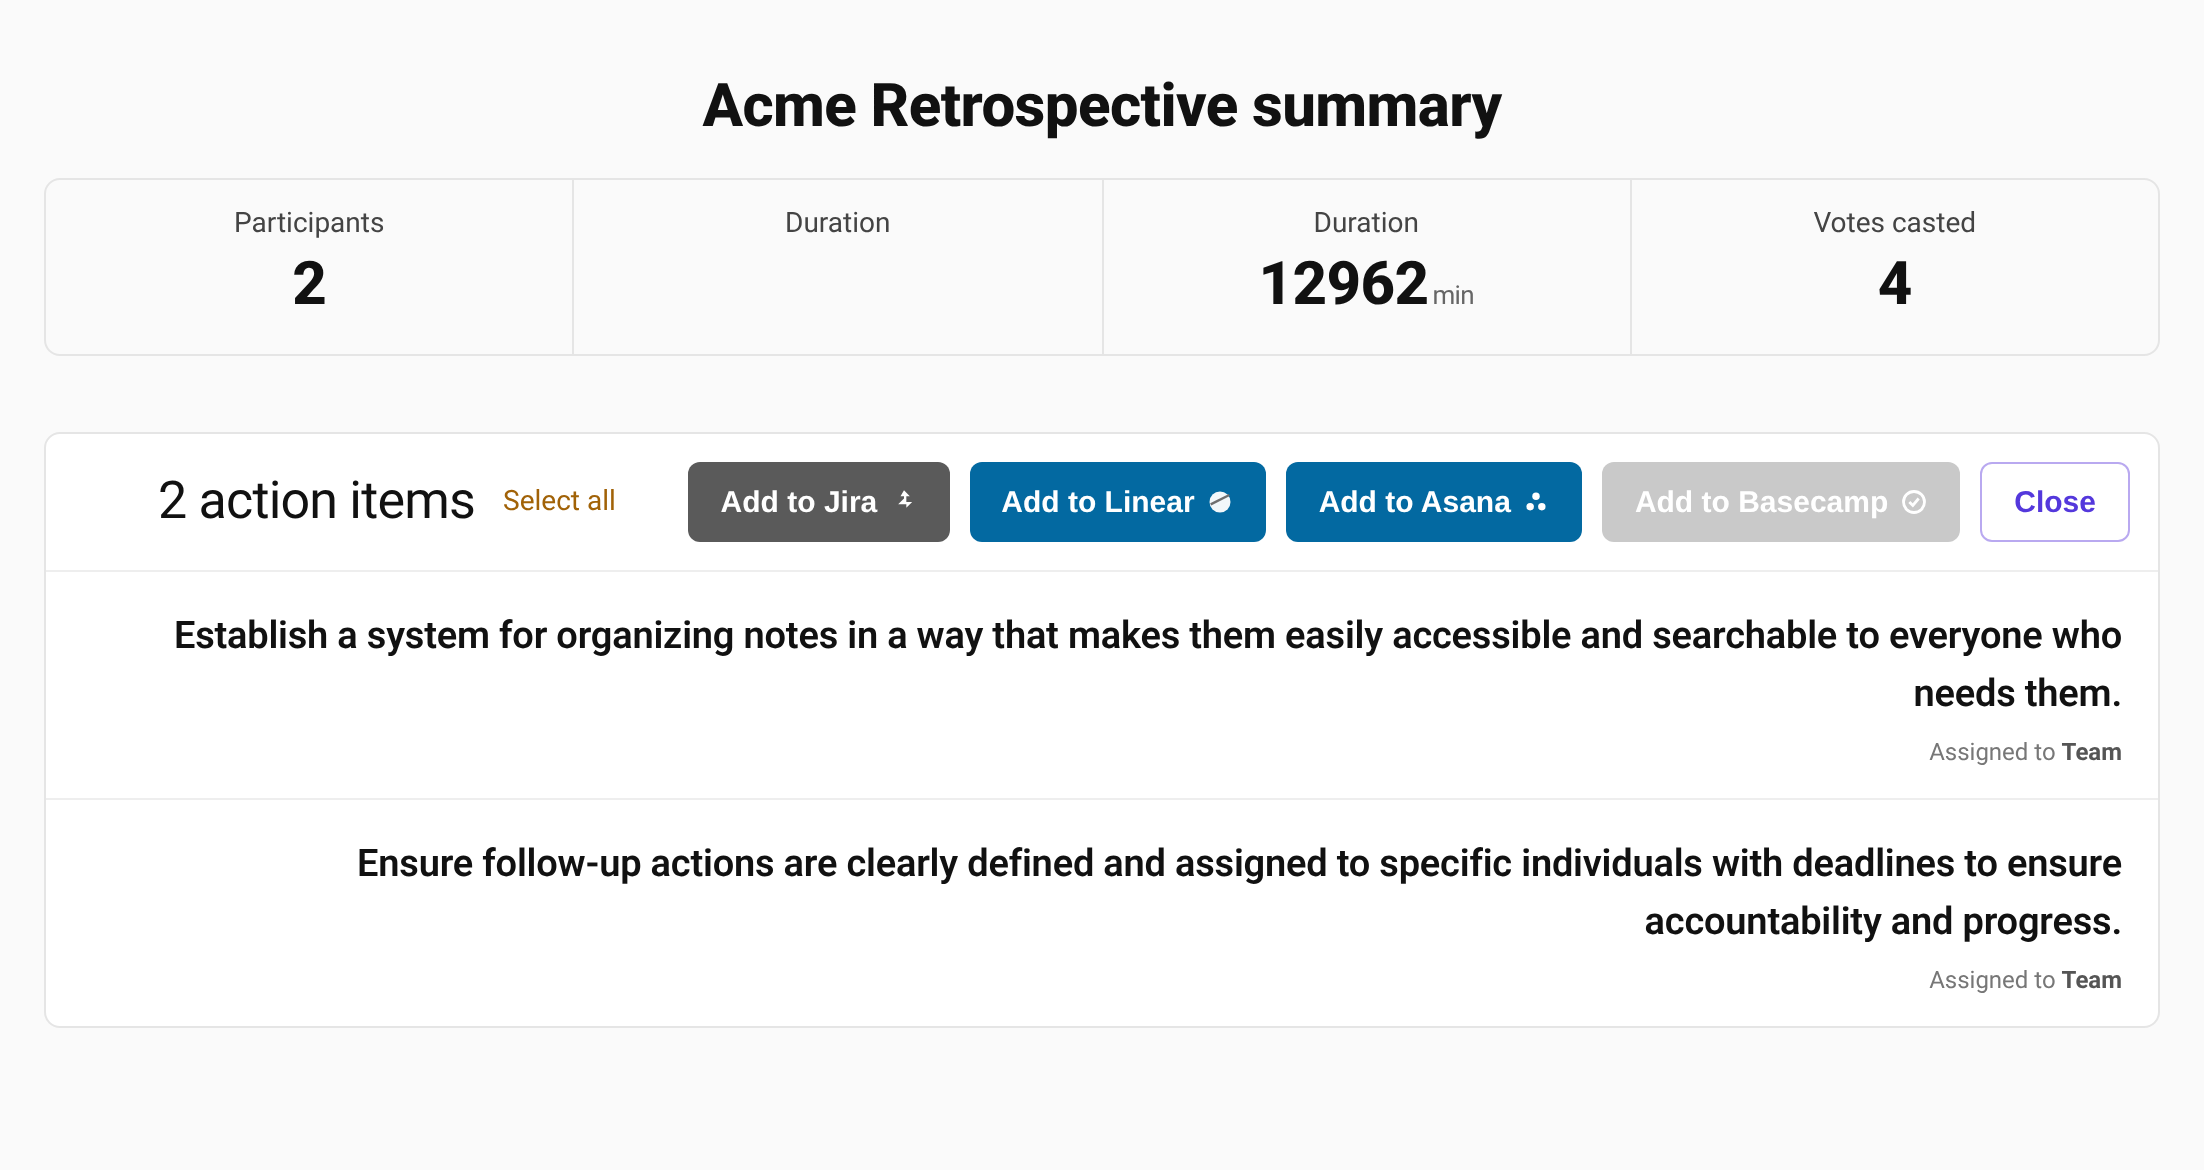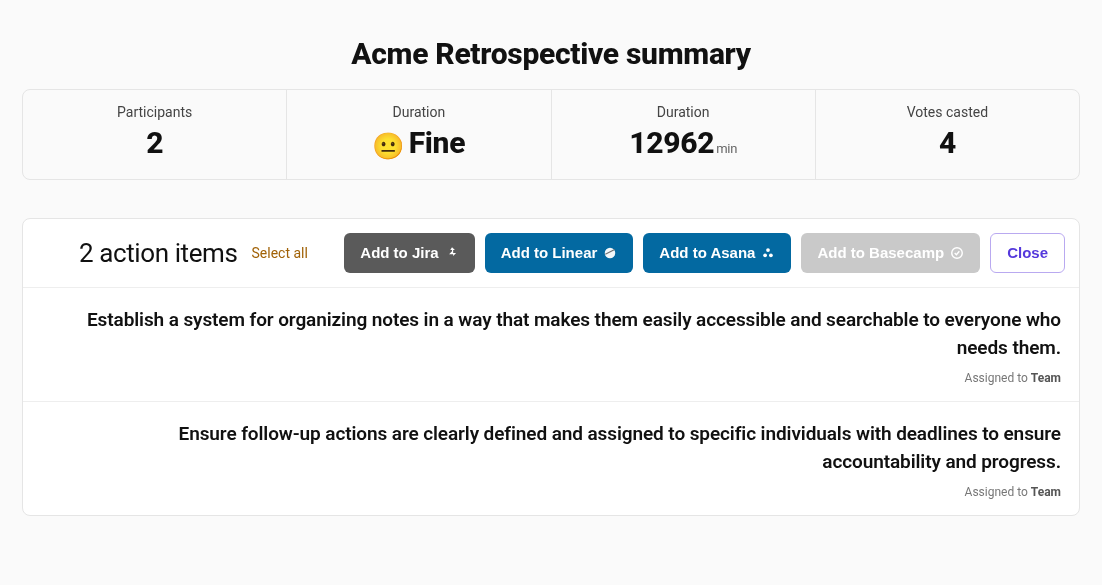--- a/index.html
+++ b/index.html
@@ -135,23 +135,20 @@
 
 <h1 class="page-title">Acme Retrospective summary</h1>
 
 <div class="stats-row">
   <div class="stat-cell">
     <div class="stat-label">Participants</div>
     <div class="stat-value">2</div>
   </div>
   <div class="stat-cell">
     <div class="stat-label">Duration</div>
-    <div class="stat-value">
-      <span class="emoji">😐</span><span>Fine</span>
-    </div>
   </div>
   <div class="stat-cell">
     <div class="stat-label">Duration</div>
     <div class="stat-value">
       <span>12962</span><span class="unit">min</span>
     </div>
   </div>
   <div class="stat-cell">
     <div class="stat-label">Votes casted</div>
     <div class="stat-value">4</div>

